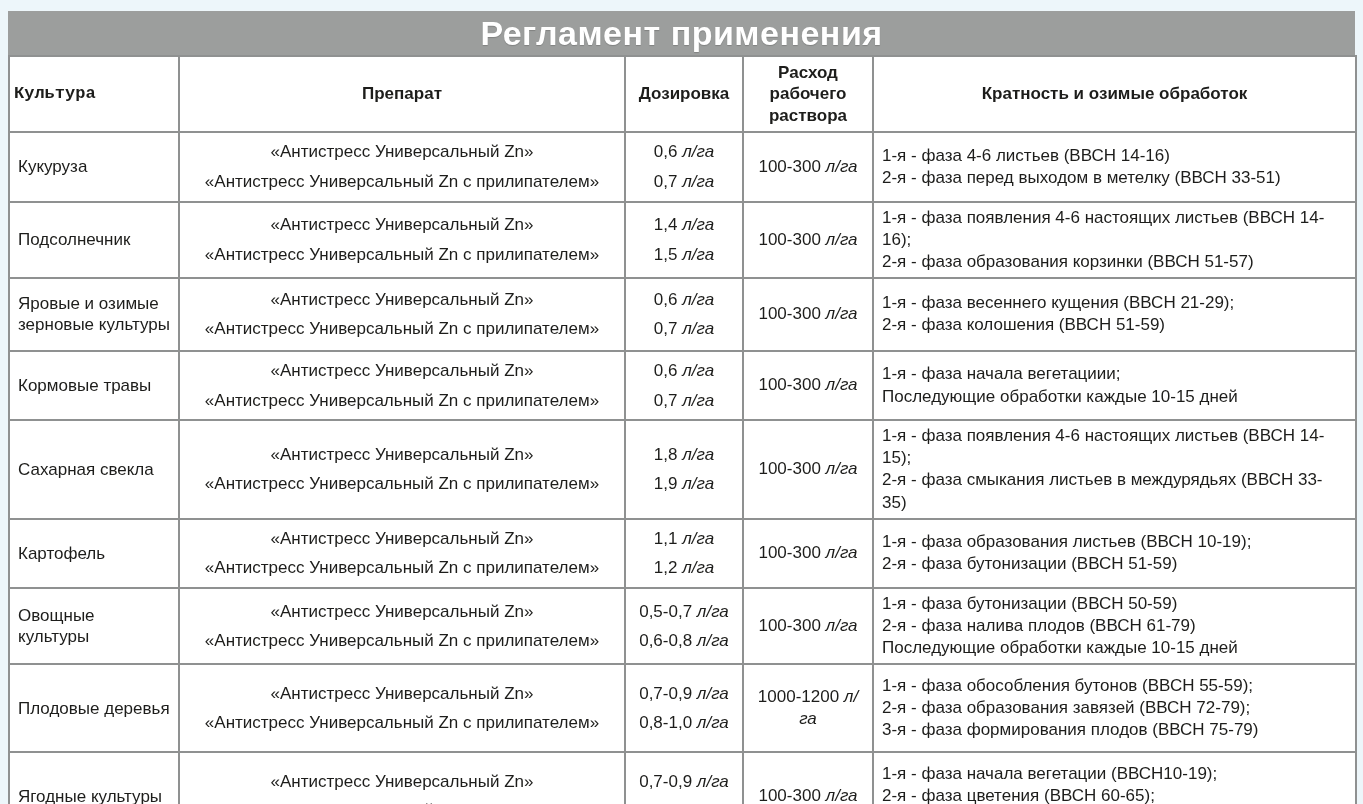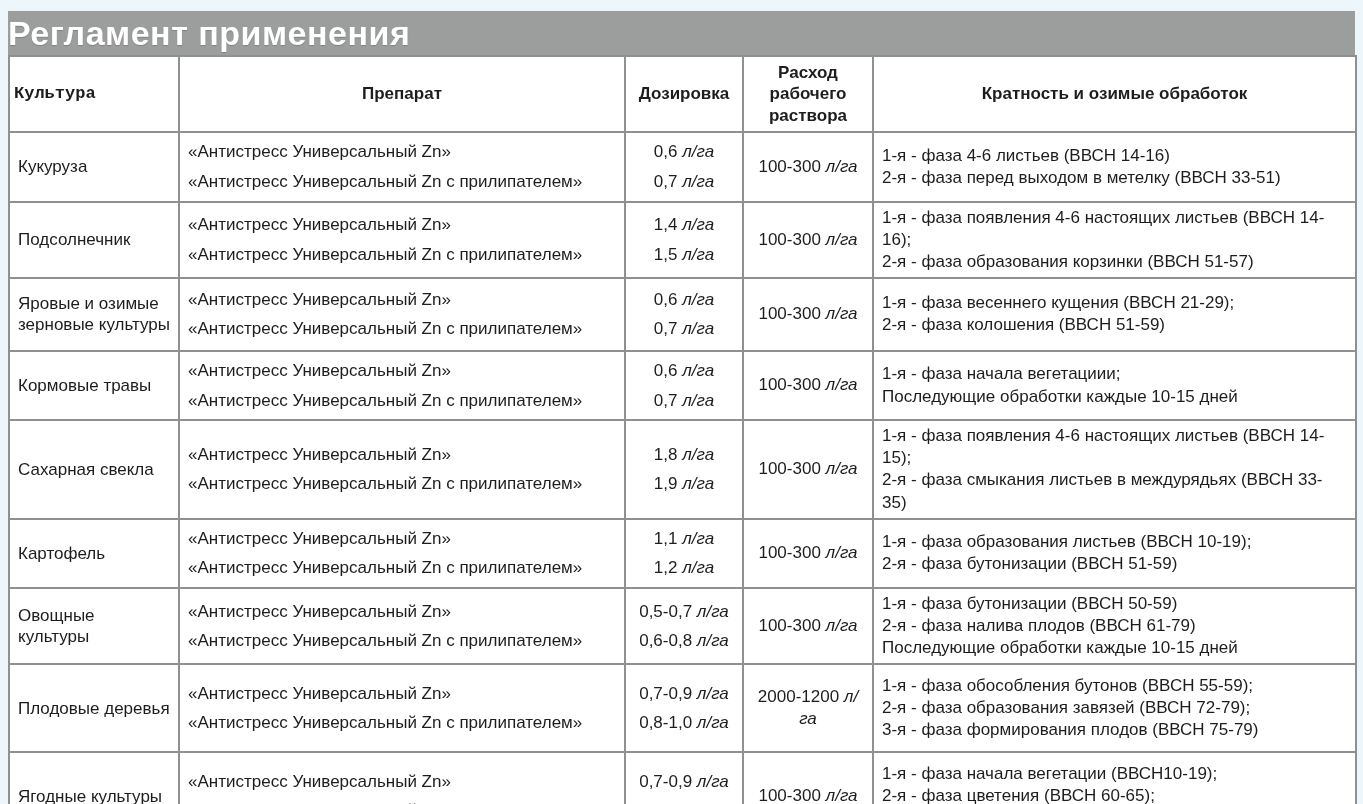--- a/index.html
+++ b/index.html
@@ -8,21 +8,21 @@
     width: 1363px; height: 804px; overflow: hidden;
     background: #edf6fa;
     font-family: "Liberation Sans", sans-serif;
     color: #1d1d1b;
   }
   .canvas { width: 1363px; height: 804px; padding: 11px 8px 0 8px; }
 
   .title-bar {
     width: 1347px; height: 44px;
     background: #9c9e9d;
-    display: flex; align-items: center; 
+    display: flex; align-items: center; justify-content: center;
   }
   .title-bar .title {
     color: #ffffff; font-weight: bold; font-size: 34px;
     letter-spacing: 0.5px; text-shadow: 0 1px 1px rgba(0,0,0,0.18);
     white-space: nowrap;
   }
 
   table.reg {
     width: 1347px; table-layout: fixed;
     border-collapse: collapse; background: #ffffff;
@@ -41,21 +41,21 @@
   tbody tr:nth-child(2) { height: 68px; }
   tbody tr:nth-child(3) { height: 73px; }
   tbody tr:nth-child(4) { height: 62px; }
   tbody tr:nth-child(5) { height: 82px; }
   tbody tr:nth-child(6) { height: 65px; }
   tbody tr:nth-child(7) { height: 65px; }
   tbody tr:nth-child(8) { height: 88px; }
   tbody tr:nth-child(9) { height: 88px; }
 
   td.crop-cell  { text-align: left; padding-left: 12px; line-height: 1.25; }
-  td.prep-cell  { text-align: left; padding-left: 14px; }
+  td.prep-cell  { text-align: center; padding-left: 14px; }
   .prep-line    { line-height: 1.75; white-space: nowrap; }
   td.dose-cell  { text-align: center; }
   .dose-line    { line-height: 1.75; white-space: nowrap; }
   td.cons-cell  { text-align: center; line-height: 1.3; }
   td.treat-cell { text-align: left; padding-left: 12px; }
   .treat-text   { white-space: pre-line; line-height: 1.3; }
   .unit { font-style: italic; }
 </style>
 </head>
 <body>
@@ -208,21 +208,21 @@
       <tr>
         <td class="crop-cell">Плодовые деревья</td>
         <td class="prep-cell">
           <div class="prep-line">«Антистресс Универсальный Zn»</div>
           <div class="prep-line">«Антистресс Универсальный Zn с прилипателем»</div>
         </td>
         <td class="dose-cell">
           <div class="dose-line"><span>0,7-0,9</span> <span class="unit">л/га</span></div>
           <div class="dose-line"><span>0,8-1,0</span> <span class="unit">л/га</span></div>
         </td>
-        <td class="cons-cell"><span>2000-1200</span> <span class="unit">л/га</span></td>
+        <td class="cons-cell"><span>1000-1200</span> <span class="unit">л/га</span></td>
         <td class="treat-cell">
             <div class="treat-text">1-я - фаза обособления бутонов (ВВСН 55-59);
 2-я - фаза образования завязей (ВВСН 72-79);
 3-я - фаза формирования плодов (ВВСН 75-79)</div>
           </td>
       </tr>
 
       <tr>
         <td class="crop-cell">Ягодные культуры</td>
         <td class="prep-cell">

